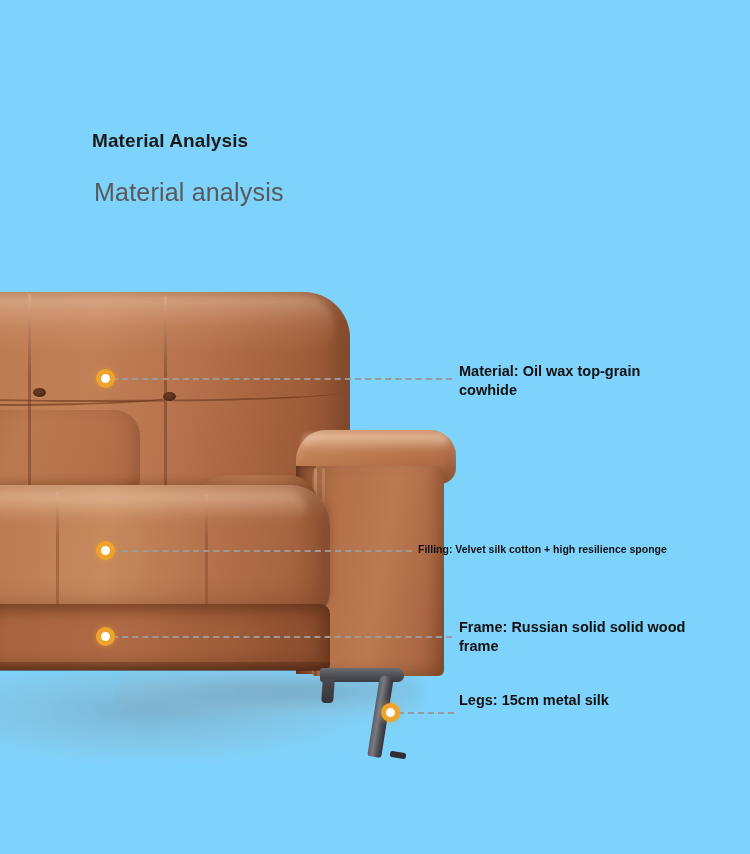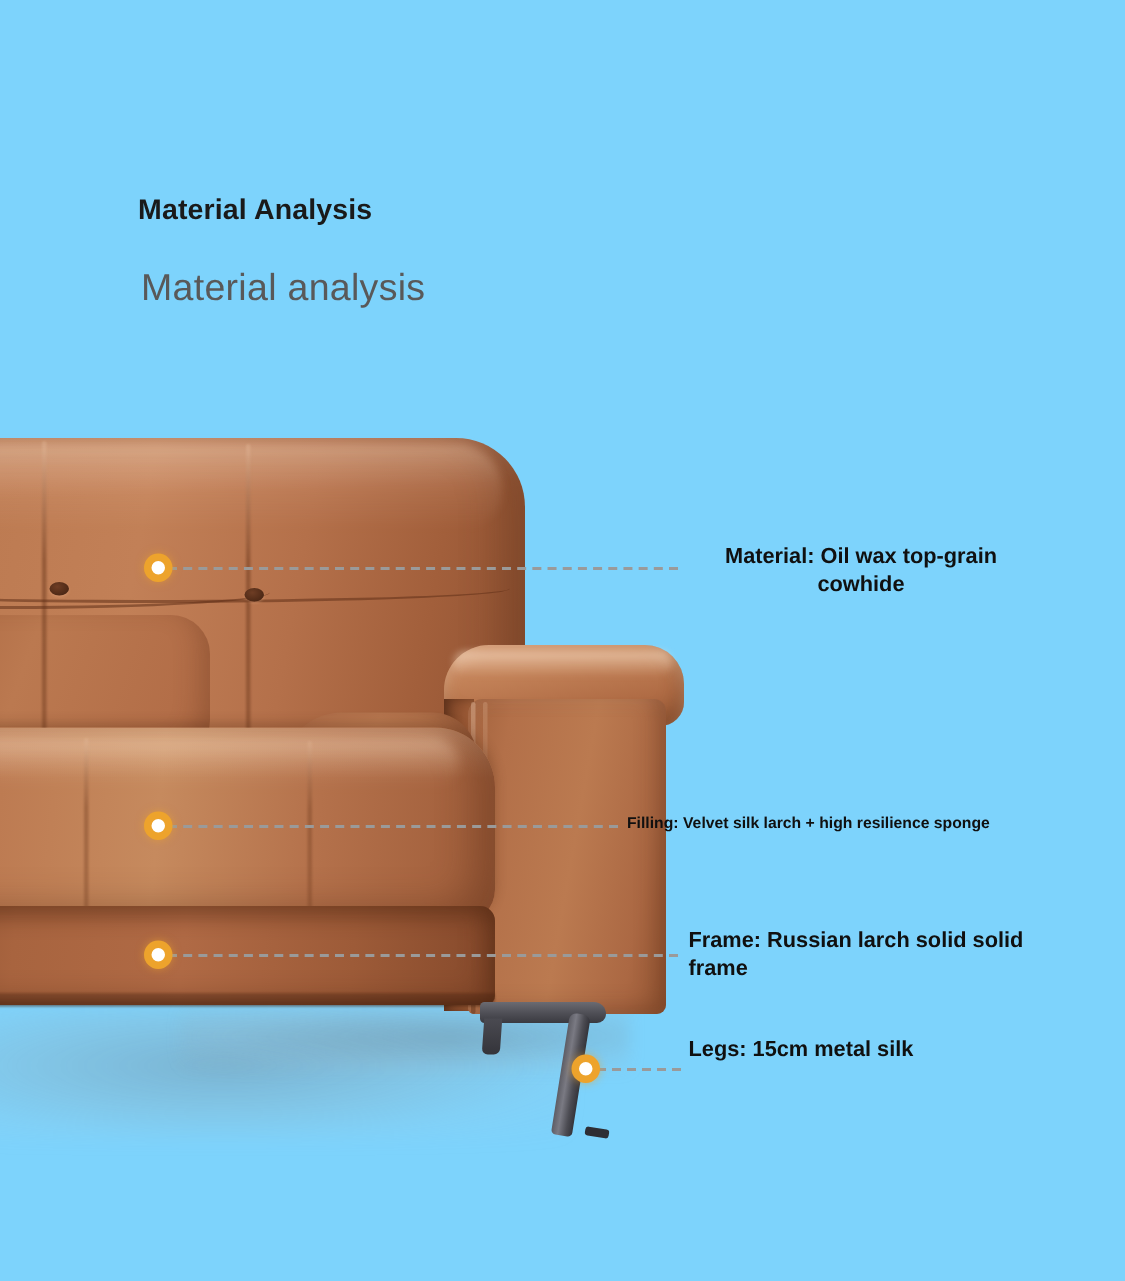--- a/index.html
+++ b/index.html
@@ -355,27 +355,27 @@
         <div class="leg-stub"></div>
         <div class="leg-post"></div>
         <div class="leg-foot"></div>
       </div>
 
     </div>
   </div>
 
   <div class="dash-line" style="left:112px; top:378px; width:340px;"></div>
   <div class="marker" style="left:96px; top:369px;"></div>
-  <div class="callout-label big" style="left:459px; top:362px;text-align:center;">Material: Oil wax top-grain cowhide</div>
+  <div class="callout-label big" style="left:459px; top:362px;">Material: Oil wax top-grain cowhide</div>
 
   <div class="dash-line" style="left:112px; top:550px; width:300px;"></div>
   <div class="marker" style="left:96px; top:541px;"></div>
-  <div class="callout-label small" style="left:418px; top:543px;">Filling: Velvet silk larch + high resilience sponge</div>
+  <div class="callout-label small" style="left:418px; top:543px;">Filling: Velvet silk cotton + high resilience sponge</div>
 
   <div class="dash-line" style="left:112px; top:636px; width:340px;"></div>
   <div class="marker" style="left:96px; top:627px;"></div>
-  <div class="callout-label big" style="left:459px; top:618px;">Frame: Russian larch solid solid frame</div>
+  <div class="callout-label big" style="left:459px; top:618px;">Frame: Russian solid solid wood frame</div>
 
   <div class="dash-line" style="left:398px; top:712px; width:56px;"></div>
   <div class="marker" style="left:381px; top:703px;"></div>
   <div class="callout-label big" style="left:459px; top:691px;">Legs: 15cm metal silk</div>
 
 </div>
 
 </body></html>

